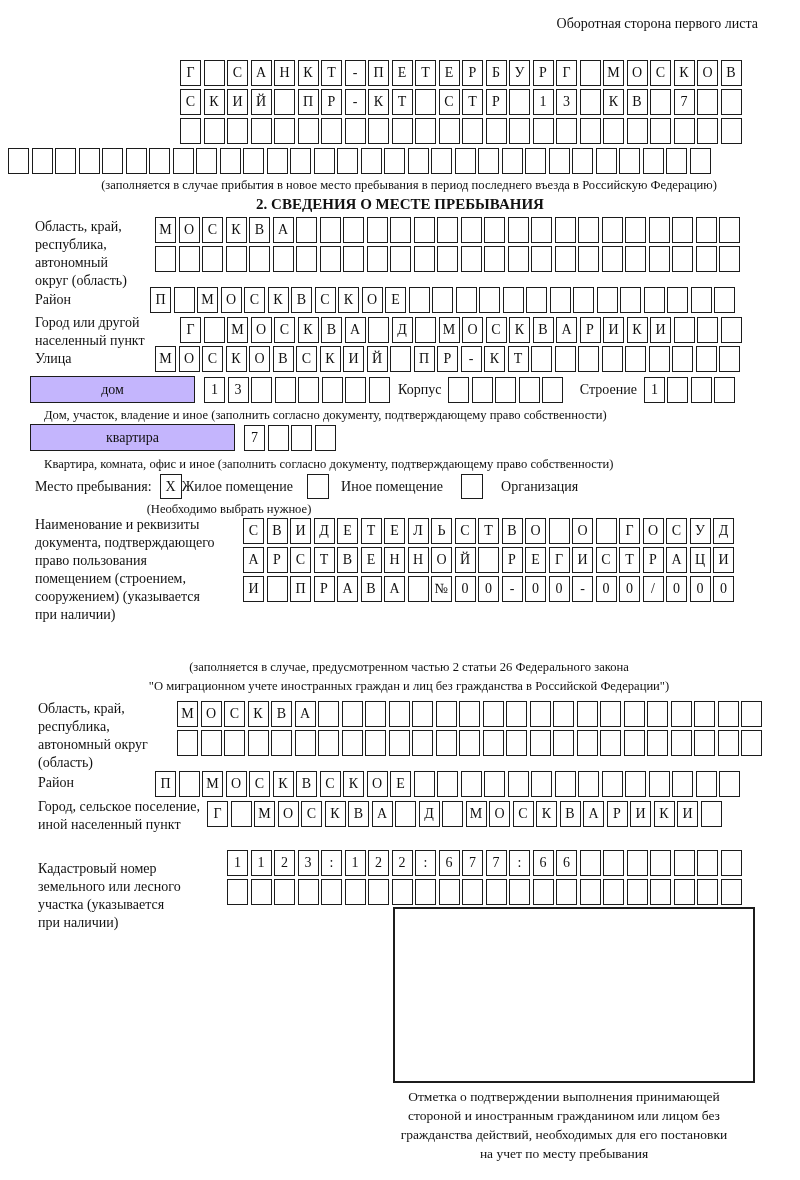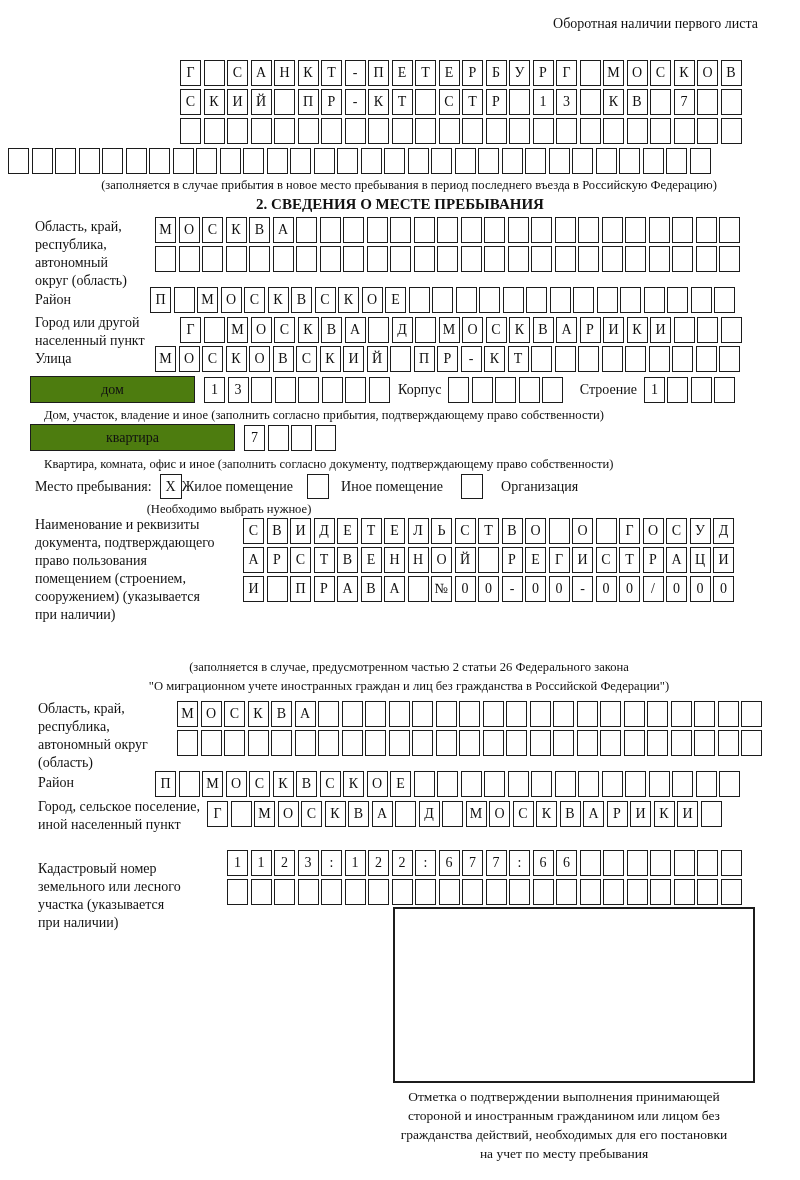--- a/index.html
+++ b/index.html
@@ -14,39 +14,39 @@
   .title{font-weight:bold;font-size:15px;text-align:center;width:100%;}
   .cellrow{display:flex;}
   .cell{
     width:19px;height:24px;border:1.5px solid #1c1c1c;margin-right:2.5px;
     display:inline-flex;align-items:center;justify-content:center;
     font-size:14px;background:#fff;flex:0 0 auto;box-sizing:content-box;
   }
   .rowstack .cellrow{margin-bottom:3px;}
   .widebox{
     border:1.5px solid #1c1c1c;height:25px;display:inline-flex;
-    align-items:center;justify-content:center;font-size:14px;background:#4d7c0f;
+    align-items:center;justify-content:center;font-size:14px;background:#c4b5fd;
     box-sizing:content-box;flex:0 0 auto;
   }
   .inlinerow{display:flex;align-items:center;}
   .inlinerow .txt{font-size:14px;flex:0 0 auto;}
   .checkbox{
     width:20px;height:23px;border:1.5px solid #1c1c1c;display:inline-flex;
     align-items:center;justify-content:center;font-size:14px;flex:0 0 auto;
     box-sizing:content-box;background:#fff;
   }
   .center{text-align:center;}
   .stampbox{border:2px solid #1c1c1c;background:#fff;}
 </style>
 </head>
 <body>
 
 <div class="page">
 
-  <div class="abs" style="top:16px;right:42px;font-size:14px;">Оборотная наличии первого листа</div>
+  <div class="abs" style="top:16px;right:42px;font-size:14px;">Оборотная сторона первого листа</div>
 
   <div class="abs rowstack" style="left:180px;top:60px;">
     <div class="cellrow">
         <span class="cell">Г</span>
         <span class="cell"></span>
         <span class="cell">С</span>
         <span class="cell">А</span>
         <span class="cell">Н</span>
         <span class="cell">К</span>
         <span class="cell">Т</span>
@@ -326,21 +326,21 @@
         <span class="cell"></span>
       </span>
     <span class="txt" style="margin:0 7px 0 14px;">Строение</span>
     <span class="cellrow">
         <span class="cell">1</span>
         <span class="cell"></span>
         <span class="cell"></span>
         <span class="cell"></span>
       </span>
   </div>
-  <div class="abs caption" style="left:35px;top:408px;">Дом, участок, владение и иное (заполнить согласно прибытия, подтверждающему право собственности)</div>
+  <div class="abs caption" style="left:35px;top:408px;">Дом, участок, владение и иное (заполнить согласно документу, подтверждающему право собственности)</div>
 
   <div class="abs inlinerow" style="left:30px;top:424px;">
     <span class="widebox" style="width:203px;margin-right:9px;">квартира</span>
     <span class="cellrow">
         <span class="cell">7</span>
         <span class="cell"></span>
         <span class="cell"></span>
         <span class="cell"></span>
       </span>
   </div>

